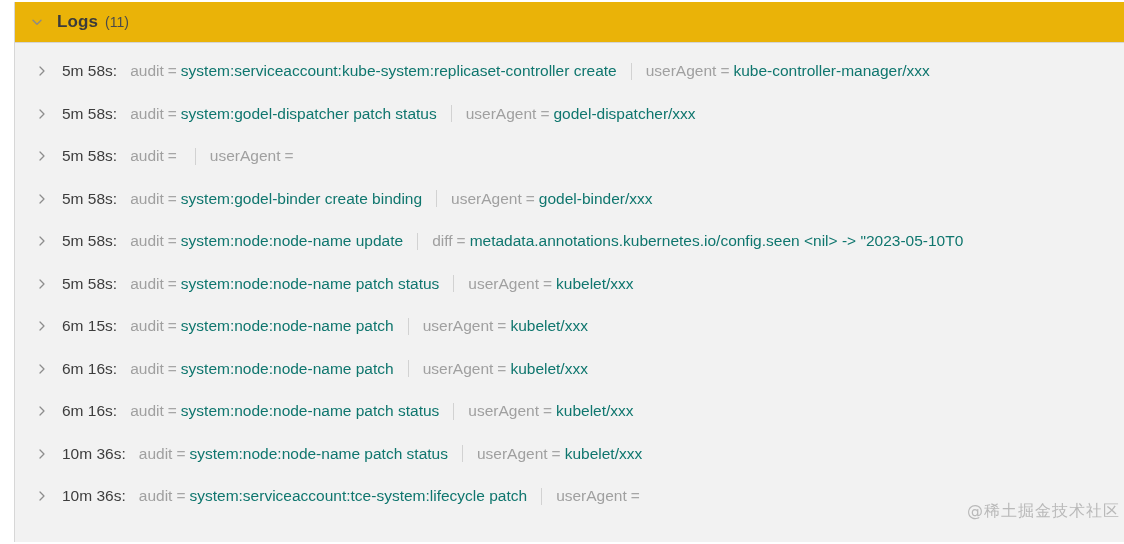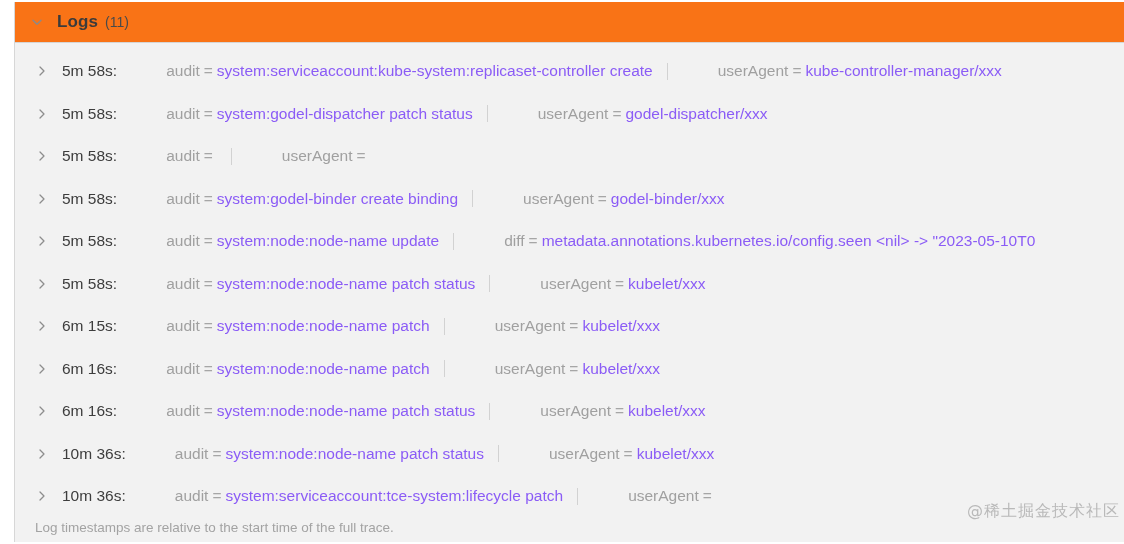--- a/index.html
+++ b/index.html
@@ -28,21 +28,21 @@
     height: 540px;
     border-left: 1px solid #d7d7d7;
     box-sizing: border-box;
     background: #f2f2f2;
     overflow: hidden;
   }
 
   
   .logs-header {
     height: 41px;
-    background: #f97316;
+    background: #eab308;
     border-bottom: 1px solid #d5d5d5;
     display: flex;
     align-items: center;
     padding-left: 14px;
     box-sizing: border-box;
   }
   .chev {
     width: 16px;
     height: 16px;
     flex: 0 0 16px;
@@ -98,34 +98,33 @@
     display: flex;
     align-items: center;
     flex: 1 1 auto;
     min-width: 0;
     overflow: hidden;
   }
   .kv {
     display: inline-flex;
     align-items: flex-end;
     flex: 0 0 auto;
-    margin-left: 36px;
   }
   .kv-key {
     font-size: 15.5px;
     color: #a0a0a0;
   }
   .kv-eq {
     font-size: 15.5px;
     color: #a6a6a6;
     margin: 0 4px;
   }
   .kv-val {
     font-size: 15.5px;
-    color: #8b5cf6;
+    color: #0f766e;
   }
   .sep {
     flex: 0 0 1px;
     width: 1px;
     height: 17px;
     background: #d2d2d2;
     margin: 0 14px;
   }
 
   
@@ -400,17 +399,16 @@
             </span>
             <span class="sep"></span>
             <span class="kv">
               <span class="kv-key">userAgent</span>
               <span class="kv-eq">=</span>
             </span>
           </span>
   </div>
 </div>
 
-    <div class="logs-footer">Log timestamps are relative to the start time of the full trace.</div>
   </div>
 
   <div class="watermark">@稀土掘金技术社区</div>
 </div>
 
 </body></html>

